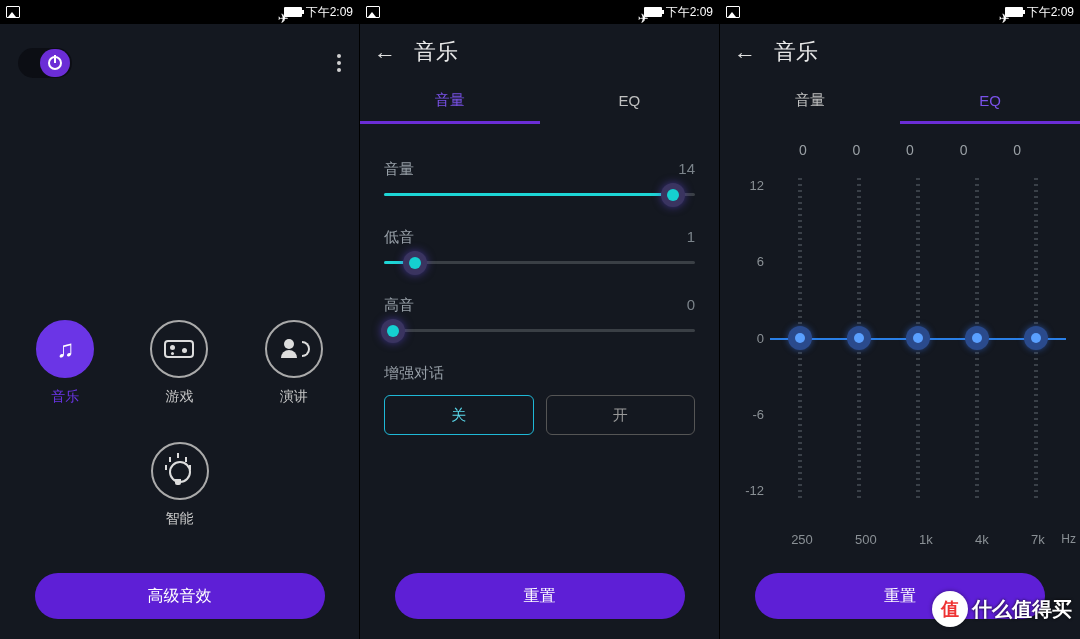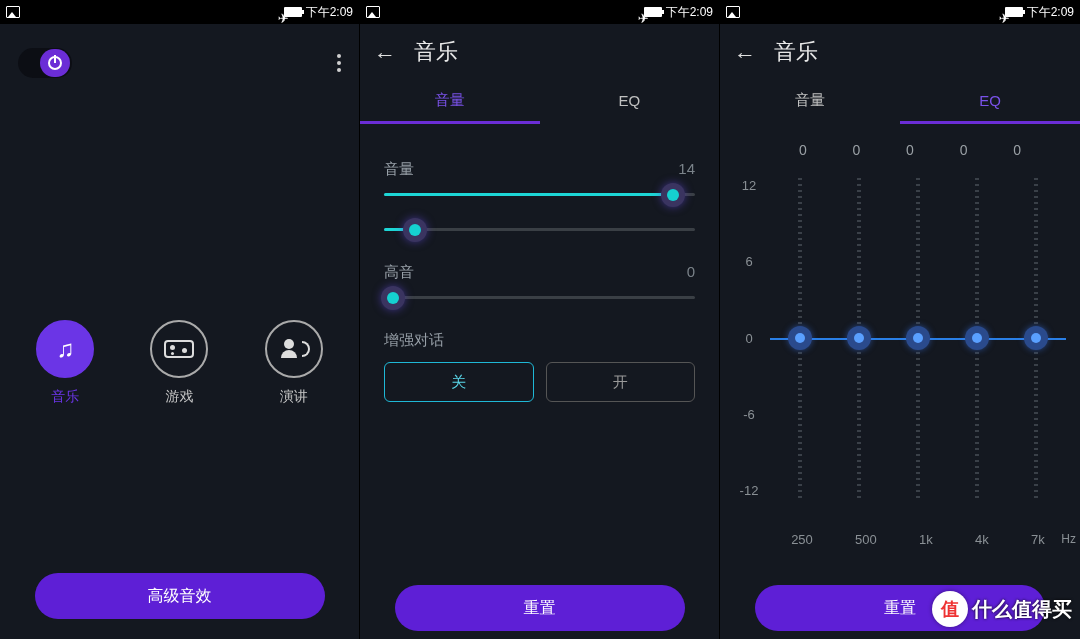--- a/index.html
+++ b/index.html
@@ -77,31 +77,31 @@
 .sl-knob-in{width:12px;height:12px;border-radius:50%;background:#15d0d0;}
 .enhance-label{color:#98a0a8;font-size:15px;margin:6px 0 12px;}
 .toggle-row{display:flex;gap:12px;}
 .tog-btn{flex:1;height:40px;border:1px solid #555;border-radius:6px;display:flex;align-items:center;justify-content:center;color:#999;font-size:15px;}
 .tog-btn.active{border-color:#1fb8d6;color:#5ad6e8;}
 
 
 .eq-wrap{padding:18px 0 0;position:relative;}
 .eq-values{display:flex;justify-content:space-around;padding:0 36px 0 56px;color:#9aa0a5;font-size:14px;margin-bottom:20px;}
 .eq-area{position:relative;height:340px;padding-left:50px;padding-right:14px;}
-.eq-ylabels{position:absolute;left:14px;top:0;height:320px;display:flex;flex-direction:column;justify-content:space-between;color:#8a9095;font-size:13px;text-align:right;width:30px;align-items:center;}
+.eq-ylabels{position:absolute;left:14px;top:0;height:320px;display:flex;flex-direction:column;justify-content:space-between;color:#8a9095;font-size:13px;text-align:right;width:30px;}
 .eq-grid{position:relative;height:320px;}
 .eq-mid{position:absolute;top:50%;left:0;right:0;height:2px;background:#2a7fe6;}
 .eq-bands{position:absolute;top:0;left:0;right:0;height:320px;display:flex;justify-content:space-around;}
 .eq-band{width:4px;height:320px;background:repeating-linear-gradient(to bottom,#3a4048 0,#3a4048 2px,transparent 2px,transparent 6px);position:relative;}
 .eq-dot{position:absolute;width:24px;height:24px;border-radius:50%;background:#2a4a8c;left:-10px;top:50%;margin-top:-12px;display:flex;align-items:center;justify-content:center;box-shadow:0 0 6px rgba(60,120,240,0.5);}
 .eq-dot-in{width:10px;height:10px;border-radius:50%;background:#5aa0ff;}
 .eq-xlabels{display:flex;justify-content:space-around;padding:14px 14px 0 50px;color:#8a9095;font-size:13px;position:relative;}
 .hz{position:absolute;right:4px;top:14px;font-size:12px;color:#8a9095;}
 
-.reset-row{position:absolute;bottom:8px;left:0;width:100%;display:flex;justify-content:center;}
+.reset-row{position:absolute;bottom:20px;left:0;width:100%;display:flex;justify-content:center;}
 .reset-btn{width:290px;height:46px;border-radius:23px;background:#5e1fd6;color:#fff;font-size:16px;display:flex;align-items:center;justify-content:center;}
 
 
 .wm{position:absolute;right:8px;bottom:12px;display:flex;align-items:center;gap:4px;z-index:20;}
 .wm-c{width:36px;height:36px;border-radius:50%;background:#fff;display:flex;align-items:center;justify-content:center;color:#e33;font-size:18px;font-weight:bold;box-shadow:0 0 4px rgba(0,0,0,0.4);}
 .wm-t{color:#fff;font-size:20px;font-weight:bold;text-shadow:0 0 3px #000;}
 </style>
 </head>
 <body>
 
@@ -148,20 +148,30 @@
     <div class="mode">
       <div class="mode-circle">
             <div class="talk-ic">
               <div class="talk-waves"></div>
             </div>
           </div>
       <div class="mode-label">演讲</div>
     </div>
   </div>
 
+  <div class="mode-row2">
+    <div class="mode">
+      <div class="mode-circle">
+            <div class="bulb-ic">
+              <div class="bulb-ray"></div>
+            </div>
+          </div>
+      <div class="mode-label">智能</div>
+    </div>
+  </div>
 
   <div class="adv-row">
     <div class="adv-btn">高级音效</div>
   </div>
 </div>
 
 <div class="screen">
   <div class="statusbar">
     <div class="sb-left">
           <div class="pic-ic"></div>
@@ -188,20 +198,24 @@
             <span class="sl-val">14</span>
           </div>
       <div class="sl-track">
             <div class="sl-fill" style="width:93%"></div>
             <div class="sl-knob" style="left:calc(93% - 12px)">
               <div class="sl-knob-in"></div>
             </div>
           </div>
     </div>
     <div class="slider-blk">
+      <div class="sl-top">
+            <span>低音</span>
+            <span class="sl-val">1</span>
+          </div>
       <div class="sl-track">
             <div class="sl-fill" style="width:10%"></div>
             <div class="sl-knob" style="left:calc(10% - 12px)">
               <div class="sl-knob-in"></div>
             </div>
           </div>
     </div>
     <div class="slider-blk">
       <div class="sl-top">
             <span>高音</span>

